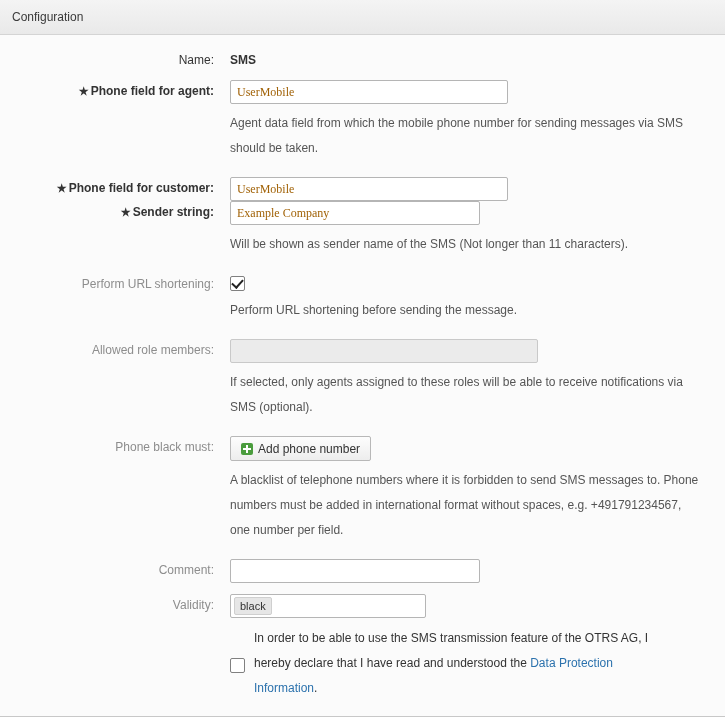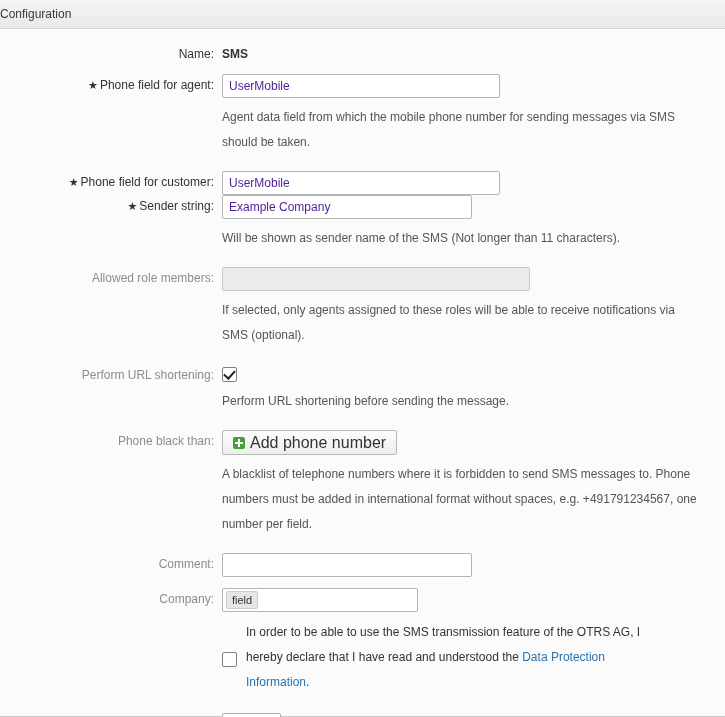--- a/index.html
+++ b/index.html
@@ -19,55 +19,56 @@
     width: 725px;
     height: 717px;
     box-sizing: border-box;
     background: #fbfbfb;
     border: 1px solid #c8c8c8;
     border-top: none;
     border-left: none;
     border-right: none;
   }
   .widget-header {
-    height: 29px;
+    height: 35px;
     background: linear-gradient(to bottom, #f4f4f4 0%, #e9e9e9 100%);
     border-bottom: 1px solid #d4d4d4;
     display: flex;
     align-items: center;
-    padding: 0 0;
+    padding: 0 12px;
     box-sizing: border-box;
   }
   .widget-header .title {
     font-size: 12px;
     color: #3a3a3a;
   }
   .form {
     padding: 14px 0 0 0;
   }
   .row {
     display: flex;
     align-items: flex-start;
     margin-bottom: 0;
+    gap: 8px;
   }
   .label-col {
     width: 222px;
     min-width: 222px;
     text-align: right;
     padding-right: 8px;
     box-sizing: border-box;
     font-size: 12px;
     color: #333333;
     padding-top: 4px;
   }
   .label-col.muted {
     color: #8d8d8d;
   }
   .label-col.bold {
-    font-weight: normal;
+    font-weight: bold;
     text-align: right;
   }
   .star {
     color: #333333;
     font-size: 11px;
     margin-right: 2px;
   }
   .field-col {
     flex: 1;
     padding-right: 25px;
@@ -80,23 +81,23 @@
     color: #333;
   }
   input.text {
     width: 250px;
     height: 24px;
     box-sizing: border-box;
     border: 1px solid #b5b5b5;
     border-radius: 2px;
     background: #ffffff;
     padding: 0 6px;
-    font-family: Liberation Sans, sans-serif;
-    font-size: 12px;
-    color: #4c1d95;
+    font-family: Liberation Serif, serif;
+    font-size: 12px;
+    color: #a16207;
     outline: none;
   }
   input.text.wide {
     width: 278px;
   }
   input.text.disabled {
     background: #ebebeb;
     border-color: #c9c9c9;
     width: 308px;
   }
@@ -134,21 +135,21 @@
   .btn {
     display: inline-flex;
     align-items: center;
     gap: 5px;
     height: 25px;
     padding: 0 10px;
     box-sizing: border-box;
     background: linear-gradient(to bottom, #fdfdfd 0%, #ededed 100%);
     border: 1px solid #b8b8b8;
     border-radius: 2px;
-    font-size: 16px;
+    font-size: 12px;
     color: #333;
     cursor: pointer;
     font-family: "Liberation Sans", sans-serif;
   }
   .plus-icon {
     width: 12px;
     height: 12px;
     background: #4a9c3d;
     border-radius: 2px;
     position: relative;
@@ -270,58 +271,58 @@
       <div class="label-col bold">
         <span class="star">★</span><span>Sender string:</span>
       </div>
       <div class="field-col">
         <input class="text" type="text" value="Example Company" style="">
         <div class="help-text">Will be shown as sender name of the SMS (Not longer than 11 characters).</div>
       </div>
     </div>
 
     <div class="row">
+      <div class="label-col muted">Perform URL shortening:</div>
+      <div class="field-col">
+        <span class="checkbox checked"></span>
+        <div class="help-text">Perform URL shortening before sending the message.</div>
+      </div>
+    </div>
+
+    <div class="row">
       <div class="label-col muted">Allowed role members:</div>
       <div class="field-col">
         <input class="text disabled" type="text" disabled="" value="" style="">
         <div class="help-text">If selected, only agents assigned to these roles will be able to receive notifications via SMS (optional).</div>
       </div>
     </div>
 
     <div class="row">
-      <div class="label-col muted">Perform URL shortening:</div>
-      <div class="field-col">
-        <span class="checkbox checked"></span>
-        <div class="help-text">Perform URL shortening before sending the message.</div>
-      </div>
-    </div>
-
-    <div class="row">
-      <div class="label-col muted">Phone black than:</div>
+      <div class="label-col muted">Phone black must:</div>
       <div class="field-col">
         <button class="btn">
           <span class="plus-icon"></span>
           <span>Add phone number</span>
         </button>
         <div class="help-text">A blacklist of telephone numbers where it is forbidden to send SMS messages to. Phone numbers must be added in international format without spaces, e.g. +491791234567, one number per field.</div>
       </div>
     </div>
 
     <div class="row">
       <div class="label-col muted">Comment:</div>
       <div class="field-col">
         <input class="text" type="text" value="" style="">
       </div>
     </div>
 
     <div class="row" style="margin-top:11px;">
-      <div class="label-col muted">Company:</div>
+      <div class="label-col muted">Validity:</div>
       <div class="field-col">
         <div class="select-box">
-          <span class="select-token">field</span>
+          <span class="select-token">black</span>
         </div>
       </div>
     </div>
 
     <div class="row">
       <div class="label-col"></div>
       <div class="field-col">
         <div class="consent-row">
           <span class="checkbox"></span>
           <div class="consent-text">

